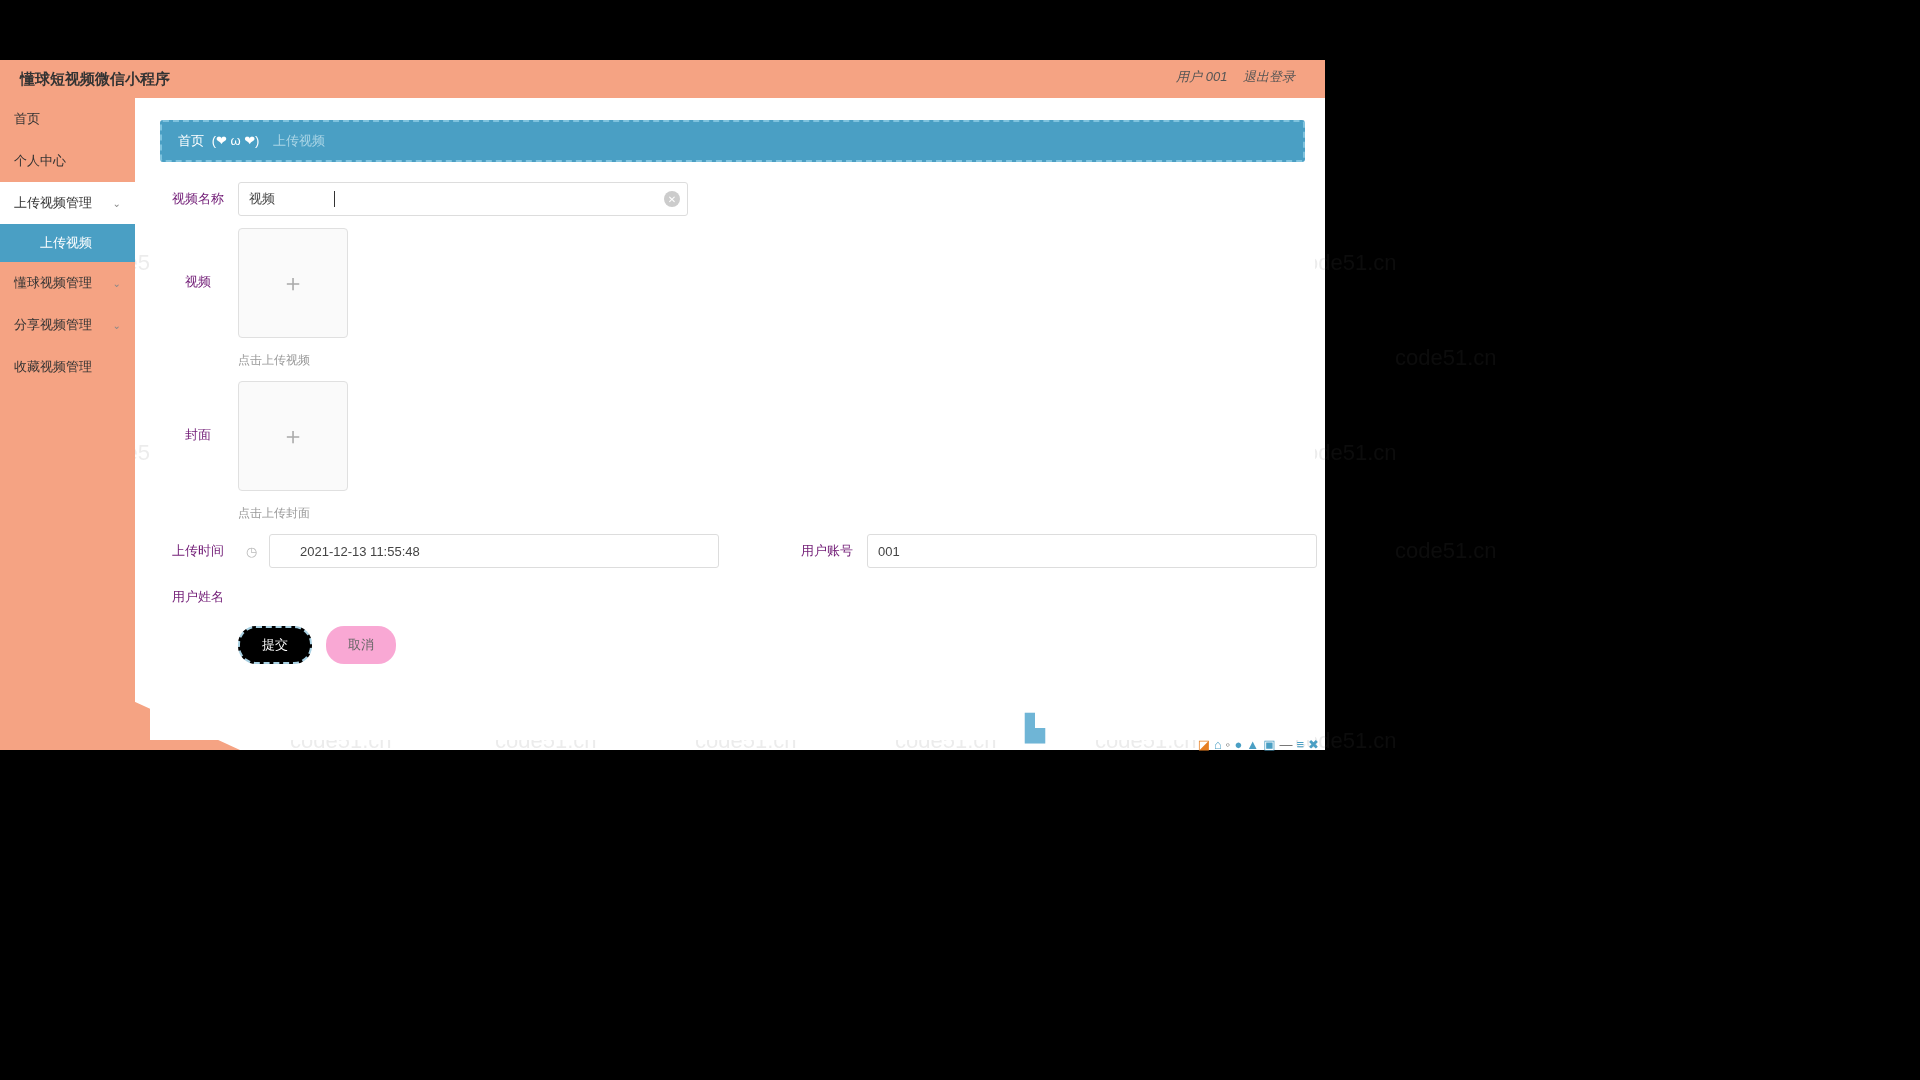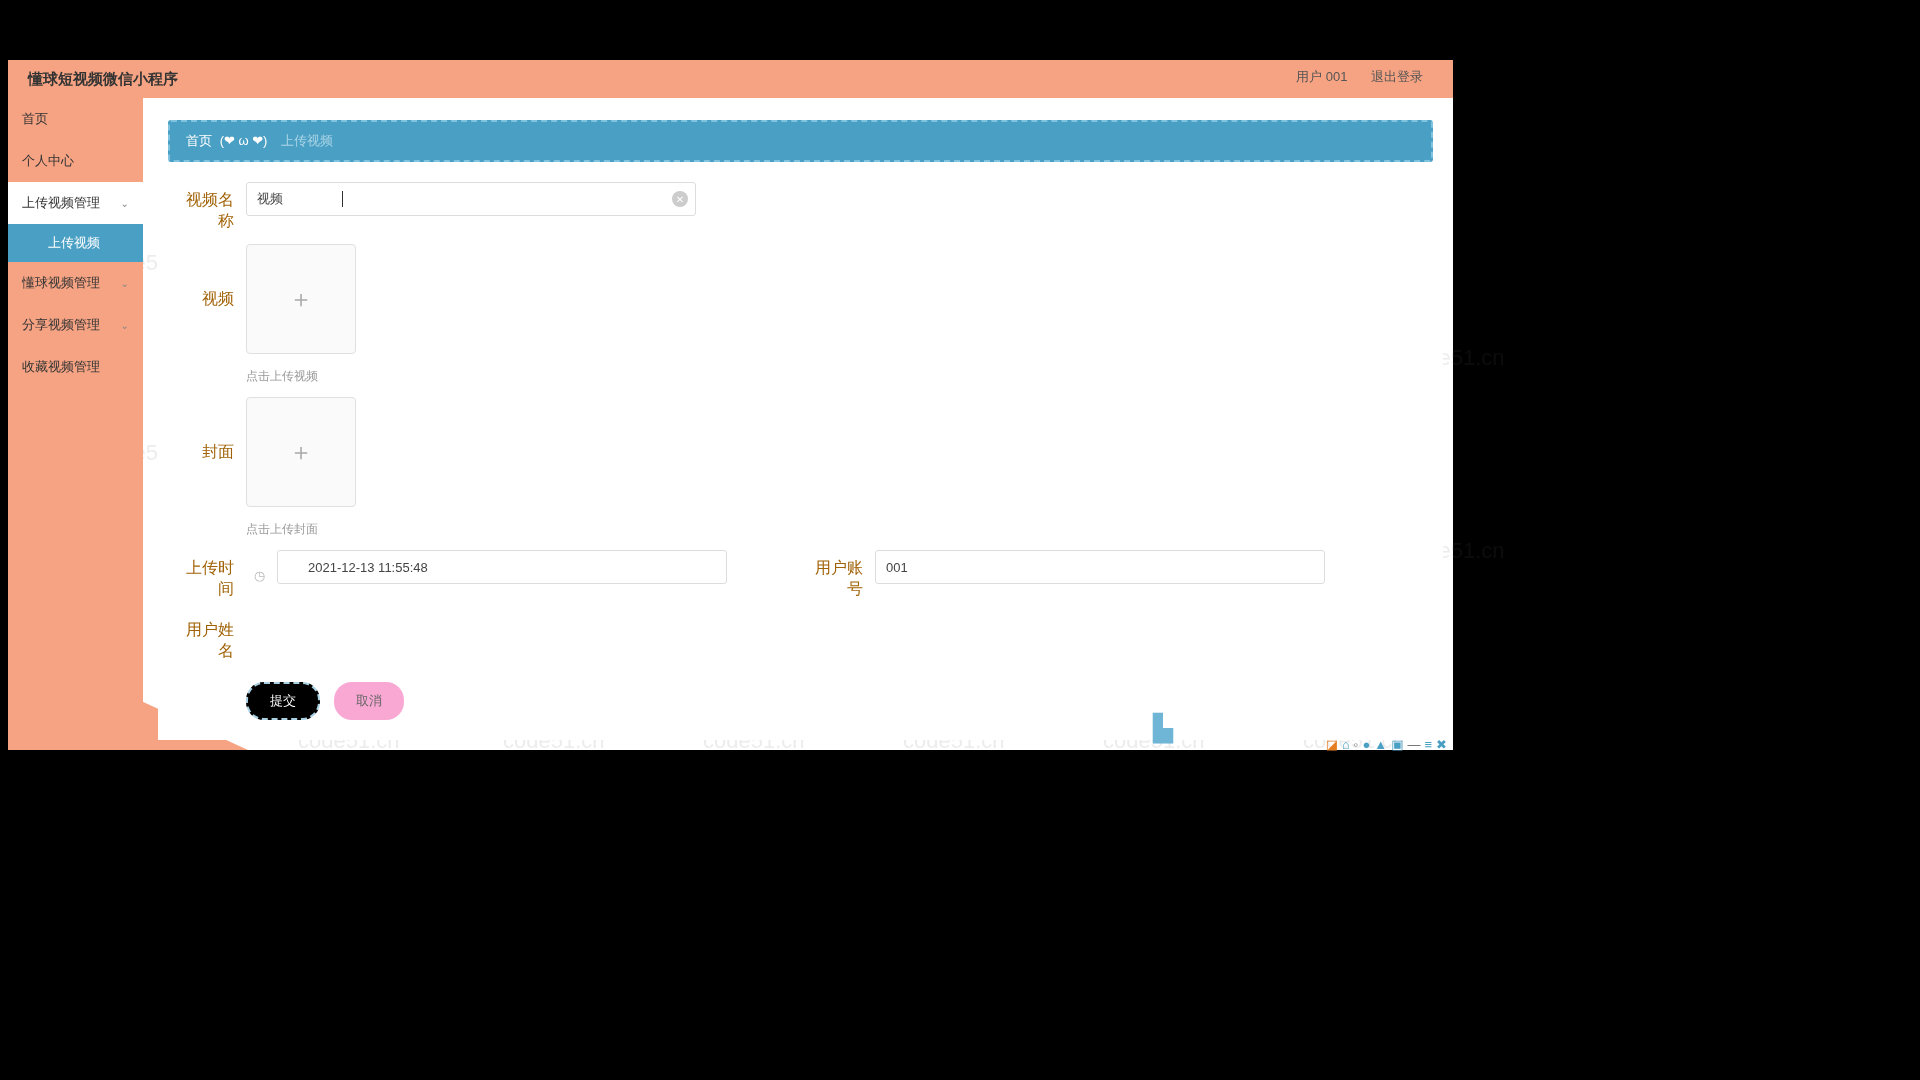--- a/index.html
+++ b/index.html
@@ -1,37 +1,37 @@
 <!DOCTYPE html>
 <html><head>
 <meta charset="utf-8">
 <style>
 * { margin:0; padding:0; box-sizing:border-box; font-family:"Microsoft YaHei","PingFang SC",Arial,sans-serif; }
 body { background:#000; width:1920px; height:1080px; overflow:hidden; }
-.outer { position:absolute; top:60px; left:8px; width:1445px; height:690px; background:#fff; }
+.outer { position:absolute; top:60px; left:0; width:1325px; height:690px; background:#fff; }
 .triangle-tr { position:absolute; top:0; right:0; width:0; height:0; border-left:600px solid transparent; border-top:38px solid #4a9fc4; z-index:2; }
 .triangle-bl { position:absolute; bottom:0; left:0; width:0; height:0; border-right:180px solid transparent; border-bottom:180px solid #4a9fc4; z-index:0; }
 .triangle-bl2 { position:absolute; bottom:0; left:0; width:0; height:0; border-right:240px solid transparent; border-bottom:110px solid #f5a383; z-index:1; }
 .header { position:absolute; top:0; left:0; right:0; height:38px; background:#f5a383; display:flex; align-items:center; padding:0 20px; z-index:3; }
 .header-title { font-size:15px; font-weight:bold; color:#333; }
 .header-right { position:absolute; top:8px; right:30px; z-index:4; font-size:13px; color:#555; }
-.header-right span { margin-left:20px; cursor:pointer; }
+.header-right span { margin-left:12px; cursor:pointer;font-style:italic; }
 .sidebar { position:absolute; top:38px; left:0; width:135px; bottom:0; background:#f5a383; z-index:2; }
 .sidebar-item { padding:12px 14px; font-size:13px; color:#333; cursor:pointer; display:flex; justify-content:space-between; align-items:center; }
 .sidebar-item.active-parent { background:#fff; color:#333; }
 .sidebar-subitem { padding:10px 14px 10px 40px; font-size:13px; background:#4a9fc4; color:#fff; cursor:pointer; }
 .chevron { font-size:10px; color:#888; }
 .content { position:absolute; top:50px; left:150px; right:10px; bottom:10px; background:#fff; z-index:2; }
 .breadcrumb { margin:10px; padding:10px 16px; background:#4a9fc4; border:2px dashed #7fc3de; color:#fff; font-size:13px; border-radius:3px; }
 .breadcrumb .home { color:#fff; }
 .breadcrumb .emoji { margin:0 4px; }
 .breadcrumb .current { color:#aad5e6; margin-left:6px; }
 .form { padding:10px 20px; }
 .form-row { display:flex; align-items:flex-start; margin-bottom:12px; }
-.form-label { width:56px; text-align:right; font-size:16px; color:#a16207; padding-top:8px; margin-right:12px; flex-shrink:0; }
+.form-label { width:56px; text-align:center; font-size:13px; color:#701a75; padding-top:8px; margin-right:12px; flex-shrink:0; }
 .form-input { width:450px; height:34px; border:1px solid #ddd; border-radius:3px; padding:0 30px 0 10px; font-size:13px; color:#444; position:relative; }
 .input-wrap { position:relative; display:inline-block; }
 .clear-icon { position:absolute; right:8px; top:50%; transform:translateY(-50%); width:16px; height:16px; border-radius:50%; background:#ccc; color:#fff; font-size:10px; display:flex; align-items:center; justify-content:center; cursor:pointer; }
 .upload-box { width:110px; height:110px; border:1px solid #e0e0e0; border-radius:4px; display:flex; align-items:center; justify-content:center; cursor:pointer; background:#fafafa; }
 .plus { font-size:24px; color:#aaa; font-weight:300; }
 .upload-hint { font-size:12px; color:#999; margin-top:14px; }
 .upload-cell { display:flex; flex-direction:column; }
 .time-input { width:450px; height:34px; border:1px solid #ddd; border-radius:3px; padding:0 10px 0 30px; font-size:13px; color:#444; position:relative; }
 .time-wrap { position:relative; display:inline-block;padding-left:31px; }
 .clock-icon { position:absolute; left:8px; top:50%; transform:translateY(-50%); color:#bbb; font-size:13px; }

